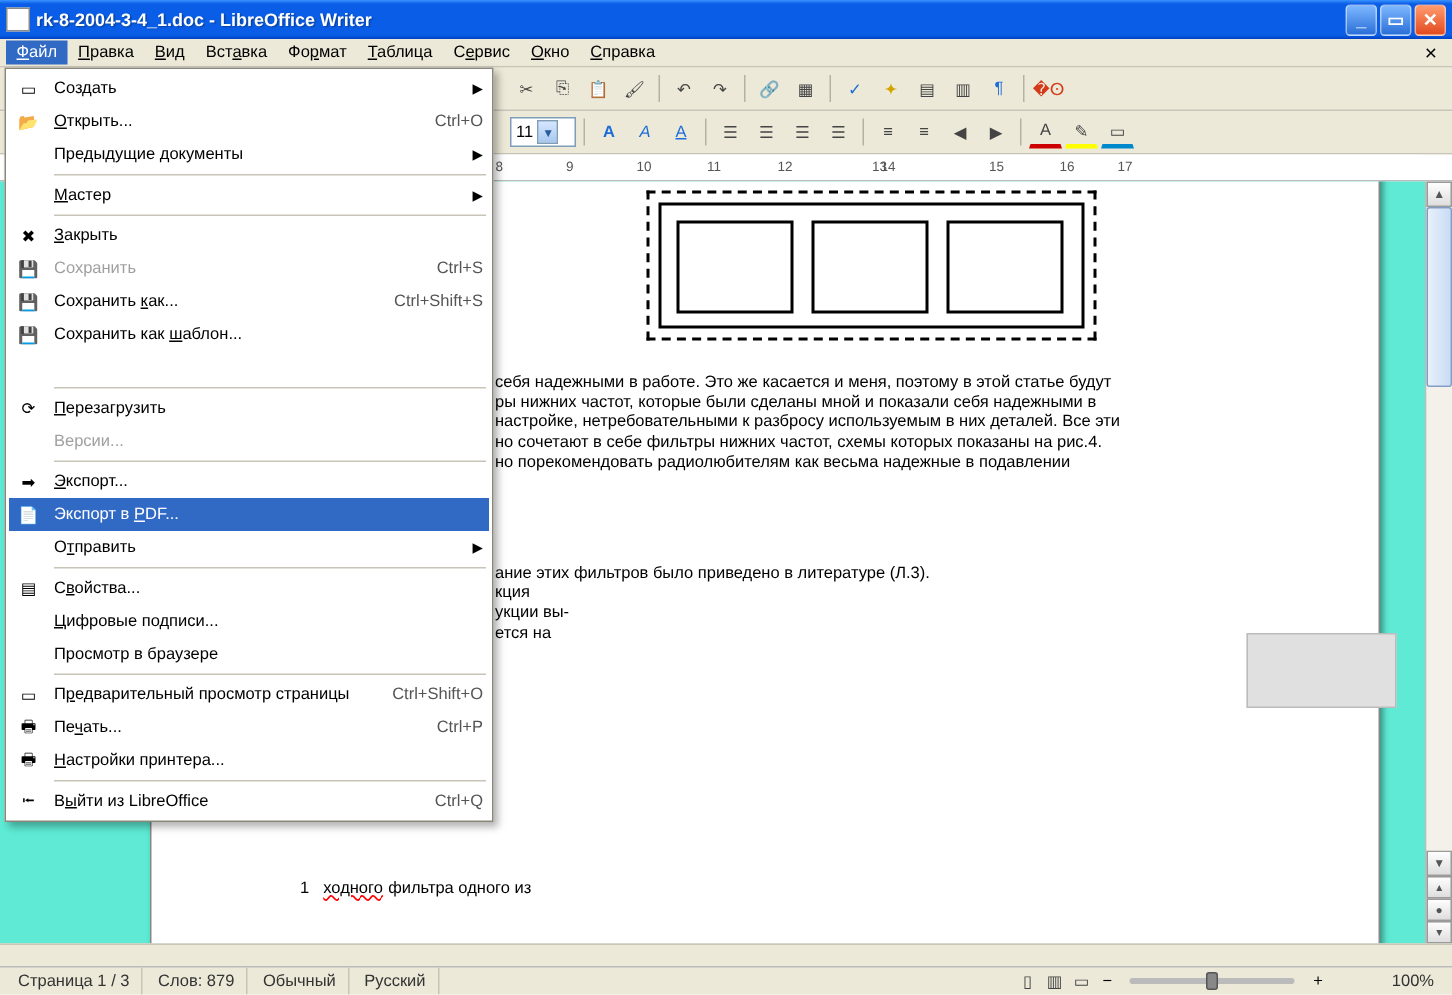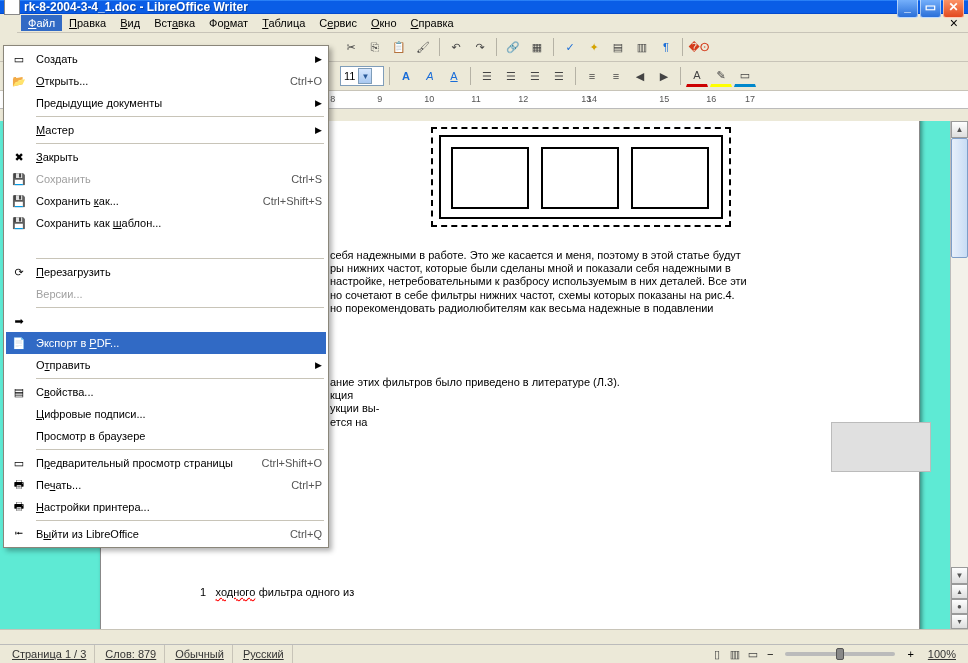--- a/index.html
+++ b/index.html
@@ -1,27 +1,27 @@
 <!DOCTYPE html>
 <html><head>
 <meta charset="utf-8">
 <style>
 * { margin: 0; padding: 0; box-sizing: border-box; font-family: "Segoe UI", Tahoma, Arial, sans-serif; font-size: 11px; }
 body { background: #ece9d8; width: 968px; height: 663px; overflow: hidden; position: relative; }
 
 
-.titlebar { height: 14px; background: linear-gradient(to bottom, #3a93ff 0%, #0a5de6 10%, #0a5de6 90%, #0040c0 100%); display: flex; align-items: center; padding: 0 4px; color: white; }
+.titlebar { height: 26px; background: linear-gradient(to bottom, #3a93ff 0%, #0a5de6 10%, #0a5de6 90%, #0040c0 100%); display: flex; align-items: center; padding: 0 4px; color: white; }
 .titlebar .doc-icon { width: 16px; height: 16px; background: #fff; border: 1px solid #8a8a8a; margin-right: 4px; display:inline-block; }
 .titlebar .title-text { flex: 1; font-size: 12px; font-weight: bold; text-shadow: 1px 1px 1px rgba(0,0,0,.3); }
 .winbtn { width: 21px; height: 21px; margin-left: 2px; border-radius: 3px; display: flex; align-items: center; justify-content: center; color: white; font-weight: bold; font-size: 12px; border: 1px solid rgba(255,255,255,.5); }
 .winbtn.min, .winbtn.max { background: linear-gradient(to bottom,#7db7ff,#2a6fd8); }
 .winbtn.close { background: linear-gradient(to bottom,#ff9b6e,#e24a1f); }
 
 
-.menubar { height: 19px; background: #ece9d8; display: flex; align-items: center; padding: 0 4px; border-bottom: 1px solid #c8c4b8; margin-left: 17px; }
+.menubar { height: 19px; background: #ece9d8; display: flex; align-items: center; padding: 0 4px; border-bottom: 1px solid #c8c4b8; }
 .menuitem { padding: 2px 7px; cursor: default; }
 .menuitem.active { background: #316ac5; color: white; }
 .menuitem u { text-decoration: underline; }
 .menubar .closex { margin-left: auto; font-size: 14px; padding: 0 6px; cursor: default; }
 
 
 .toolbar { height: 29px; background: #ece9d8; border-bottom: 1px solid #c8c4b8; display: flex; align-items: center; padding: 0 4px; gap: 2px; }
 .tbtn { width: 22px; height: 22px; border: 1px solid transparent; display:flex; align-items:center; justify-content:center; color:#444; }
 .tsep { width: 1px; height: 18px; background: #b5b2a5; margin: 0 3px; }
 .combo { height:20px; border:1px solid #7f9db9; background:white; display:flex; align-items:center; padding:0 3px; gap:3px; }
@@ -46,21 +46,21 @@
 
 .vscroll { position:absolute; top:121px; right:0; bottom:34px; width:18px; background:#ece9d8; border-left:1px solid #bbb; display:flex; flex-direction:column; }
 .sbtn { height:17px; background:linear-gradient(to bottom,#fefefe,#dedede); border:1px solid #9a9a9a; display:flex; align-items:center; justify-content:center; font-size:8px; color:#555; }
 .strack { flex:1; background:#f3f1e9; position:relative; }
 .sthumb { position:absolute; left:0; right:0; top:0; height:120px; background:linear-gradient(to right,#e8f0fb,#c8dcf5); border:1px solid #7e9ec8; border-radius:2px; }
 .navbtns { display:flex; flex-direction:column; }
 .navbtns .sbtn { height:15px; }
 
 
 .statusbar { position:absolute; left:0; right:0; bottom:0; height:19px; background:#ece9d8; border-top:1px solid #bbb; display:flex; align-items:center; padding:0 4px; gap:2px; }
-.statcell { padding:0 8px; border-right:1px solid #c8c4b8; height:100%; display:flex; align-items:center; color:#333;text-decoration:underline; }
+.statcell { padding:0 8px; border-right:1px solid #c8c4b8; height:100%; display:flex; align-items:center; color:#333; }
 .statusbar .spacer { flex:1; }
 .zoom-slider { width:110px; height:4px; background:#bbb; border-radius:2px; position:relative; margin:0 6px; }
 .zoom-slider .knob { position:absolute; left:50%; top:-4px; width:8px; height:12px; background:#888; border:1px solid #555; border-radius:2px; transform:translateX(-50%); }
 
 
 .dropdown { position:absolute; left:3px; top:45px; width:326px; background:#fff; border:1px solid #8a867a; box-shadow:3px 3px 5px rgba(0,0,0,0.3); z-index:100; padding:2px; }
 .dditem { height:22px; display:flex; align-items:center; padding:0 4px 0 2px; cursor:default; color:#000; position:relative; }
 .dditem.disabled { color:#a0a0a0; }
 .dditem.highlighted { background:#316ac5; color:#fff; }
 .dditem .ddicon { width:22px; height:18px; display:flex; align-items:center; justify-content:center; margin-right:6px; }
@@ -215,21 +215,21 @@
   <div class="statcell">Русский</div>
   <div class="spacer"></div>
   <div class="tbtn" style="width:16px;height:14px;">▯</div>
   <div class="tbtn" style="width:16px;height:14px;">▥</div>
   <div class="tbtn" style="width:16px;height:14px;">▭</div>
   <span style="padding:0 4px;">−</span>
   <div class="zoom-slider">
       <div class="knob"></div>
     </div>
   <span style="padding:0 4px;">+</span>
-  <div class="statcell" style="border-right:none;">100%</div>
+  <div class="statcell" style="border-right:none;margin-left:32px;">100%</div>
 </div>
 
 <div class="dropdown" id="dropdown">
     <div class="dditem">
       <span class="ddicon">▭</span>
       <span class="ddlabel">Создать</span>
       <span class="ddarrow">▶</span>
     </div>
     <div class="dditem">
       <span class="ddicon">📂</span>
@@ -274,20 +274,21 @@
       <span class="ddicon">⟳</span>
       <span class="ddlabel"><u>П</u>ерезагрузить</span>
     </div>
     <div class="dditem disabled">
       <span class="ddicon"></span>
       <span class="ddlabel">Версии...</span>
     </div>
     <div class="ddsep"></div>
     <div class="dditem">
       <span class="ddicon">➡</span>
+      <span class="ddlabel"><u>Э</u>кспорт...</span>
     </div>
     <div class="dditem highlighted">
       <span class="ddicon">📄</span>
       <span class="ddlabel">Экспорт в <u>P</u>DF...</span>
     </div>
     <div class="dditem">
       <span class="ddicon"></span>
       <span class="ddlabel">О<u>т</u>править</span>
       <span class="ddarrow">▶</span>
     </div>

